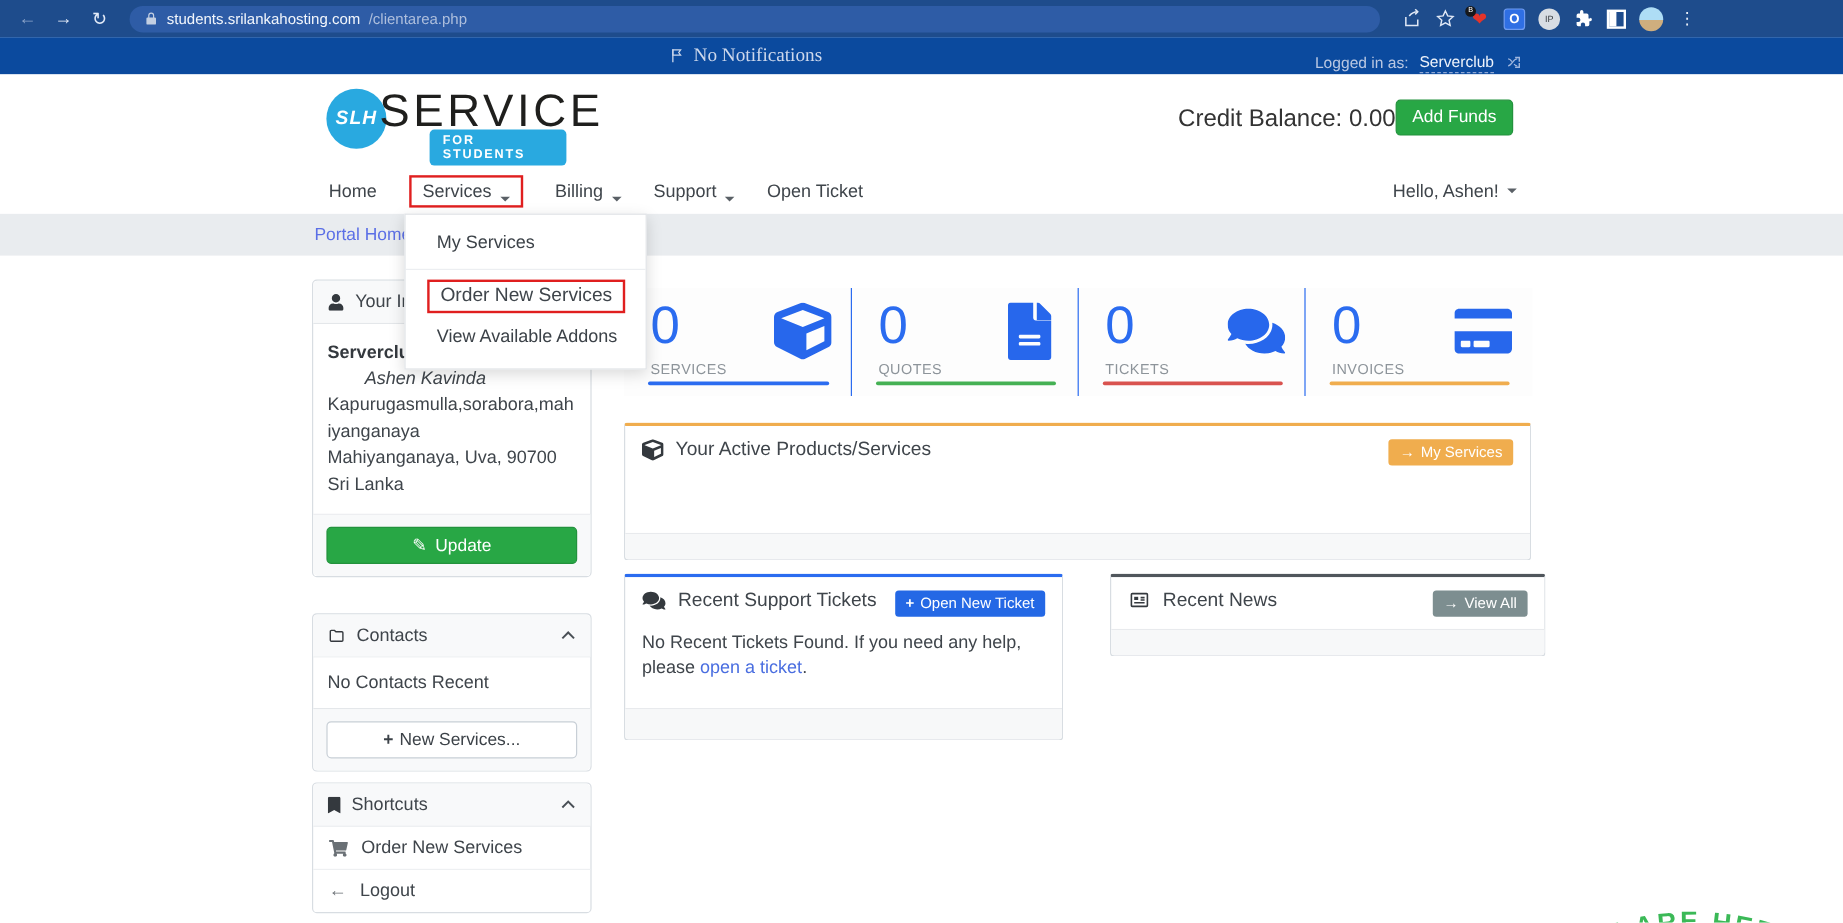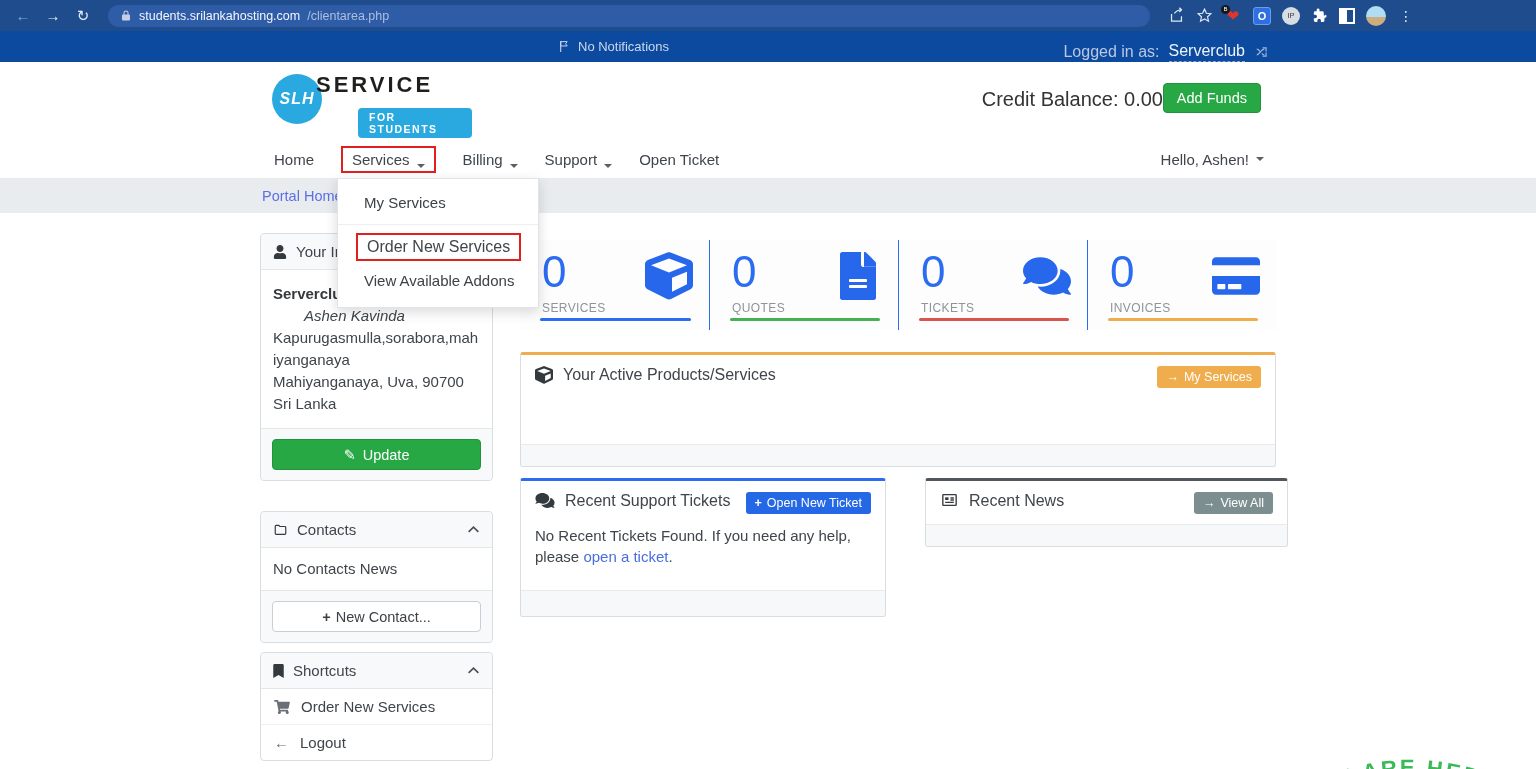--- a/index.html
+++ b/index.html
@@ -25,31 +25,31 @@
            font-weight:bold; font-size:11px; display:flex; align-items:center; justify-content:center; }
   .ext-ip { width:18px; height:18px; background:#d8dde3; border-radius:50%; color:#3b4045; font-weight:normal;
             font-size:7.5px; display:flex; align-items:center; justify-content:center; }
   .ext-half { width:16px; height:16px; border:2px solid #fff; position:relative; }
   .ext-half::after { content:""; position:absolute; left:0; top:0; bottom:0; width:50%; background:#fff; }
   .avatar { width:20px; height:20px; border-radius:50%; background:linear-gradient(#aeddf5 55%, #cfae7e 45%); }
   .dots { color:#e8eef7; font-size:14px; padding:0 2px; }
   
   .topbar { position:relative; height:31px; background:#0b4a9e; }
   .notif { position:absolute; left:558px; top:0; height:31px; display:flex; align-items:center; gap:7px;
-           color:#cdd8ec; font-size:13px; }
+           color:#cdd8ec; font-size:16px;font-family:Liberation Serif, serif; }
   .logged { position:absolute; right:266px; top:0; height:42px; display:flex; align-items:center; gap:9px;
-            font-size:16px; color:#b9c7e2; }
+            font-size:13px; color:#b9c7e2; }
   .logged-user { color:#eef3fb; border-bottom:1px dashed #8fa7d4; padding-bottom:1px; cursor:pointer; }
   
   .masthead { position:relative; height:78px; background:#fff; }
   .logo { position:absolute; left:272px; top:10px; width:200px; height:58px; cursor:pointer; }
   .logo-circle { position:absolute; left:0; top:2px; width:50px; height:50px; border-radius:50%; background:#29a9e0;
                  color:#fff; font-weight:bold; font-style:italic; font-size:16px; letter-spacing:1px;
                  display:flex; align-items:center; justify-content:center; }
-  .logo-service { position:absolute; left:44px; top:0px; font-size:22px; font-weight:700; color:#1f1f1d; letter-spacing:3px; }
+  .logo-service { position:absolute; left:44px; top:0px; font-size:38px; font-weight:400; color:#1f1f1d; letter-spacing:3px; }
   .logo-sub { position:absolute; left:86px; top:36px; background:#29a9e0; color:#fff; font-size:10.5px; font-weight:bold;
               letter-spacing:1.5px; padding:3px 11px; border-radius:4px; }
   .credit { position:absolute; right:373px; top:26px; font-size:20px; color:#333; }
   .btn-addfunds { position:absolute; right:275px; top:21px; background:#28a745; color:#fff; font-size:14.5px;
                   padding:6px 13px; border-radius:4px; border:1px solid #23923d; cursor:pointer; }
   
   .navrow { position:relative; height:38px; display:flex; align-items:center; padding-left:274px; gap:27px;
             font-size:15px; color:#3f454b; background:#fff; }
   .nav-item { display:flex; align-items:flex-end; gap:7px; cursor:pointer; }
   .caret { width:0; height:0; border-left:4px solid transparent; border-right:4px solid transparent;
@@ -265,25 +265,25 @@
               <path d="M3 7V5.5A1.5 1.5 0 0 1 4.5 4H9l2 2h8.5A1.5 1.5 0 0 1 21 7.5V18a1.5 1.5 0 0 1-1.5 1.5h-15A1.5 1.5 0 0 1 3 18V7z"></path>
             </svg>
         </span>
         <span>Contacts</span>
         <span class="spacer icn">
           <svg width="13" height="9" viewBox="0 0 16 10" fill="none" stroke="#4a5056" stroke-width="2">
               <path d="M2 8l6-6 6 6"></path>
             </svg>
         </span>
       </div>
-      <div class="panel-b" style="padding:10px 12px;">No Contacts News</div>
+      <div class="panel-b" style="padding:10px 12px;">No Contacts Recent</div>
       <div class="panel-f">
         <div class="btn-outline">
           <span class="glyph-plus">+</span>
-          <span>New Contact...</span>
+          <span>New Services...</span>
         </div>
       </div>
     </div>
 
     <div class="panel" style="left:260px; top:439px;">
       <div class="panel-h">
         <span class="icn">
           <svg width="11" height="14" viewBox="0 0 384 512" fill="#34393e">
               <path d="M0 512V48C0 21.49 21.49 0 48 0h288c26.51 0 48 21.49 48 48v464L192 400 0 512z"></path>
             </svg>

